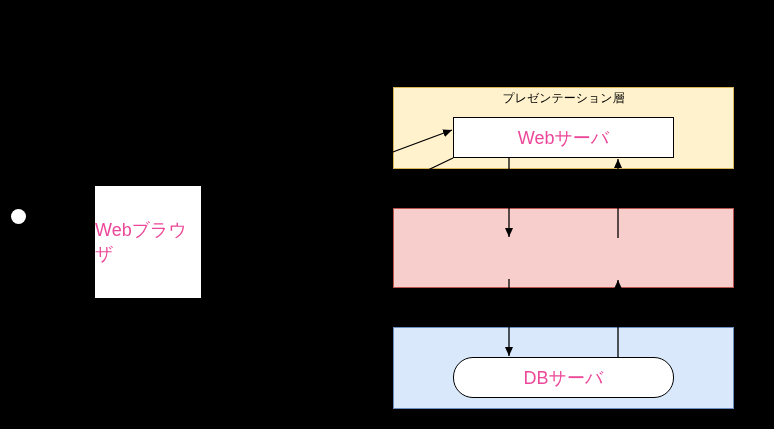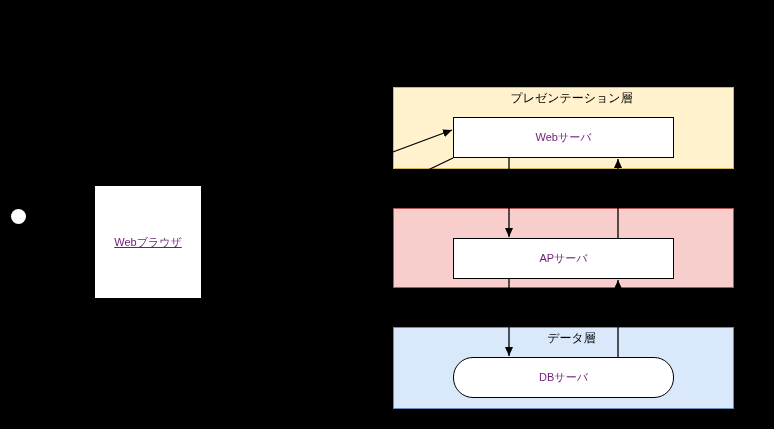--- a/index.html
+++ b/index.html
@@ -11,37 +11,37 @@
   }
   .canvas{position:relative;width:774px;height:429px;background:#000;}
   .actor{
     position:absolute;left:10.5px;top:208.5px;width:15px;height:15px;
     border-radius:50%;background:#fff;
   }
   .node{
     position:absolute;box-sizing:border-box;
     background:#fff;border:1px solid #000;
     display:flex;align-items:center;justify-content:center;
-    font-size:11px;color:#701a75;
+    font-size:18px;color:#ec4899;
   }
-  .browser{left:94px;top:185px;width:108px;height:114px;text-decoration:underline;}
+  .browser{left:94px;top:185px;width:108px;height:114px;}
   .server{left:453px;width:221px;height:41px;z-index:2;}
   .server-web{top:117px;}
   .server-ap{top:238px;}
   .server-db{top:357px;border-radius:20px;}
   .layer{
     position:absolute;left:393px;width:341px;box-sizing:border-box;
     border:1.5px solid;z-index:1;
   }
   .layer-presentation{top:87px;height:82px;}
   .layer-application{top:208px;height:80px;}
   .layer-data{top:327px;height:82px;}
   .layer-title{
     position:absolute;left:393px;width:341px;text-align:center;
-    font-size:12px;line-height:15px;color:#000;z-index:2;padding-left:8px;
+    font-size:12px;line-height:15px;color:#000;z-index:2;
   }
   .title-presentation{top:91px;}
   .title-application{top:212px;}
   .title-data{top:331px;}
   .connectors{
     position:absolute;left:0;top:0;width:774px;height:429px;
     z-index:3;pointer-events:none;
   }
 </style>
 </head>
@@ -55,26 +55,22 @@
     <span>Webブラウザ</span>
   </div>
 
   <div class="layer layer-presentation" style="background-color: rgb(255, 242, 204); border-color: rgb(214, 182, 86);"></div>
   <div class="layer-title title-presentation">プレゼンテーション層</div>
   <div class="node server server-web">
     <span>Webサーバ</span>
   </div>
 
   <div class="layer layer-application" style="background-color: rgb(248, 206, 204); border-color: rgb(184, 84, 80);"></div>
-  <div class="node server server-ap">
-    <span>APサーバ</span>
-  </div>
 
   <div class="layer layer-data" style="background-color: rgb(218, 232, 252); border-color: rgb(108, 142, 191);"></div>
-  <div class="layer-title title-data">データ層</div>
   <div class="node server server-db">
     <span>DBサーバ</span>
   </div>
 
   <svg class="connectors" viewBox="0 0 774 429" xmlns="http://www.w3.org/2000/svg">
     <defs>
       <marker id="arrow" markerUnits="userSpaceOnUse" markerWidth="10" markerHeight="8" refX="9" refY="4" orient="auto">
         <path d="M0,0 L9,4 L0,8 Z" fill="#000000"></path>
       </marker>
     </defs>

